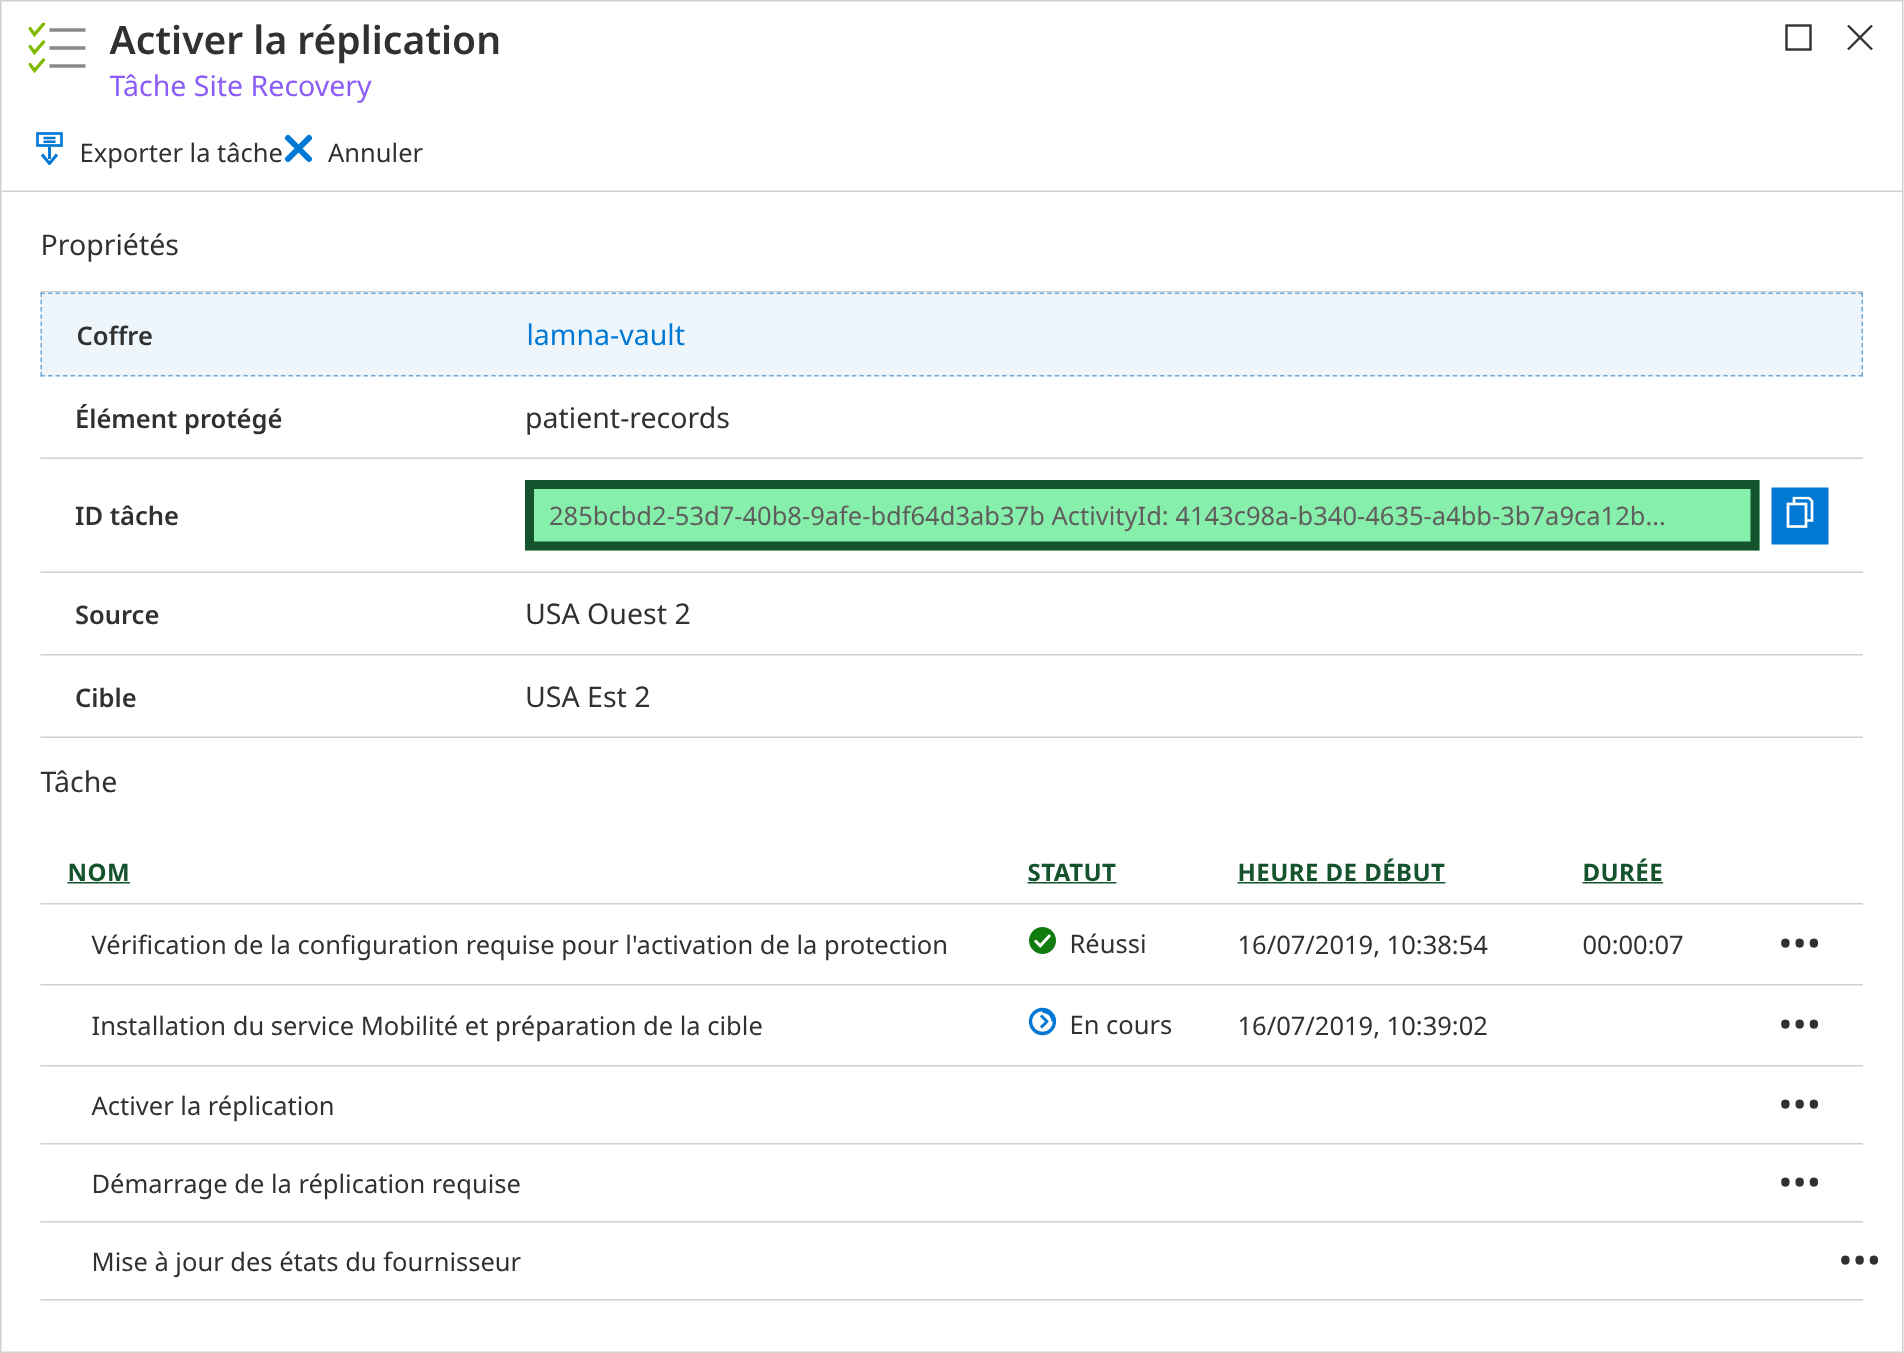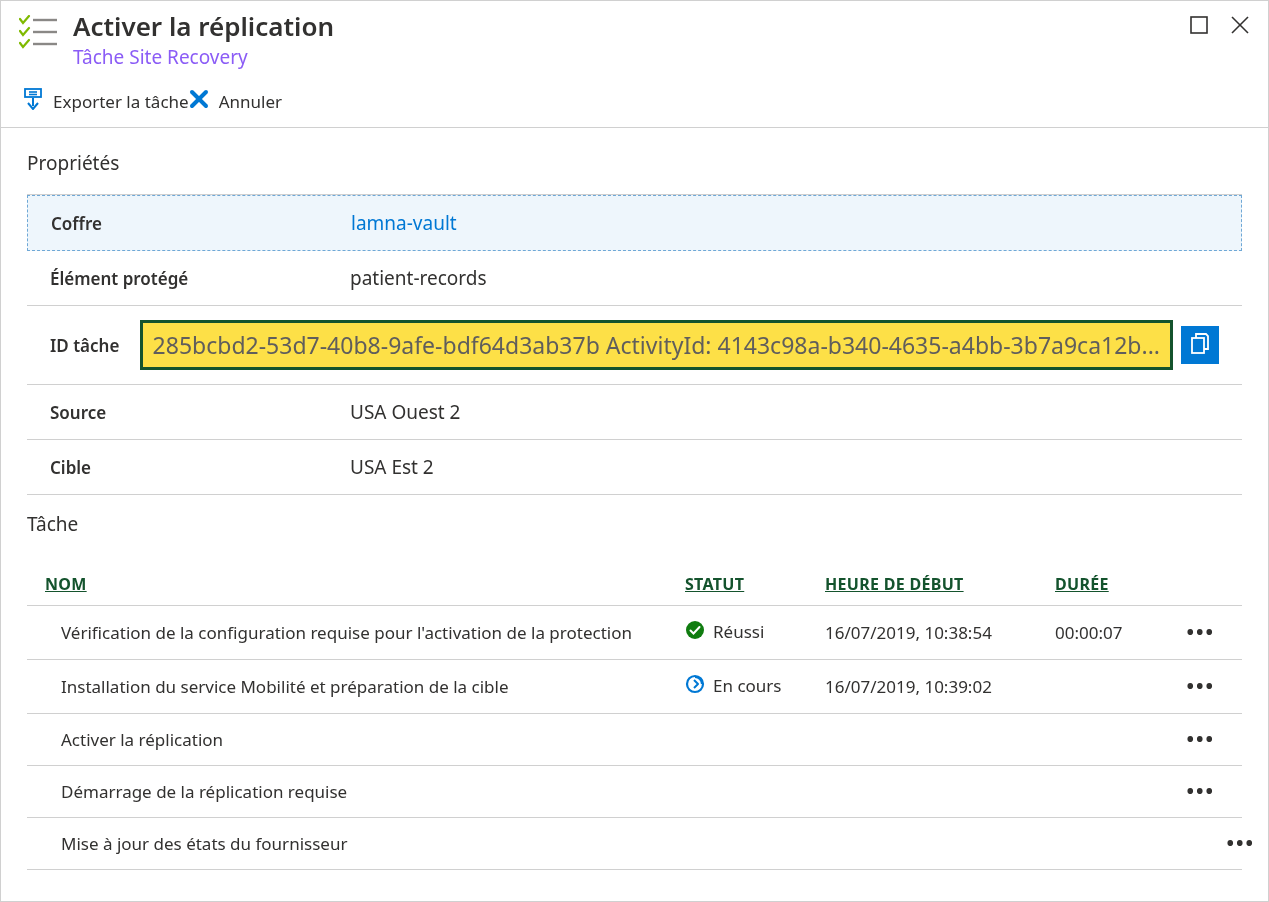--- a/index.html
+++ b/index.html
@@ -100,25 +100,25 @@
     color: #0078d4;
   }
   .id-row .props-value-wrap {
     display: flex;
     align-items: center;
     gap: 8px;
     flex: 1;
   }
   .id-input {
     flex: 1;
-    font-size: 23px;
+    font-size: 17px;
     color: #605e5c;
     padding: 6px 10px;
-    border: 3px solid #14532d;
-    background: #fde047;
+    border: 6px solid #14532d;
+    background: #86efac;
     font-family: inherit;
     white-space: nowrap;
     overflow: hidden;
     text-overflow: ellipsis;
   }
   .copy-btn {
     width: 38px;
     height: 38px;
     background: #0078d4;
     display: flex;

